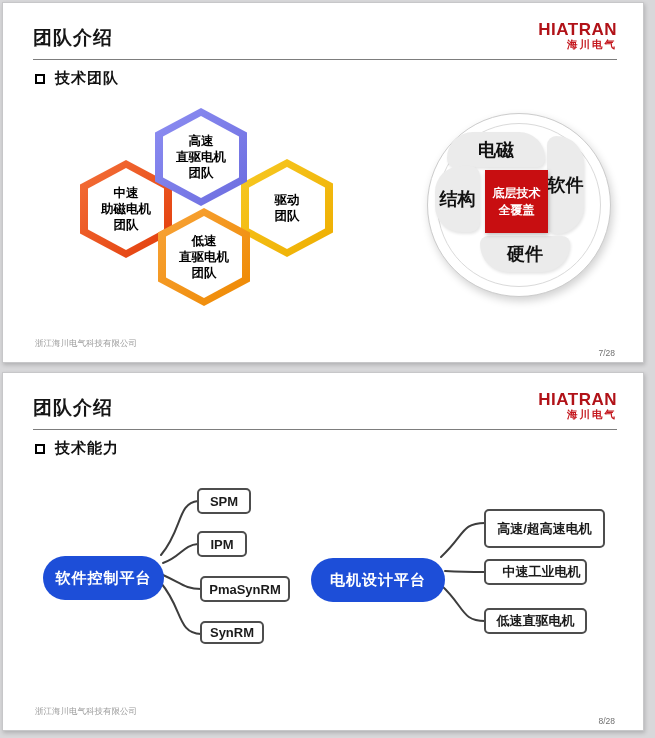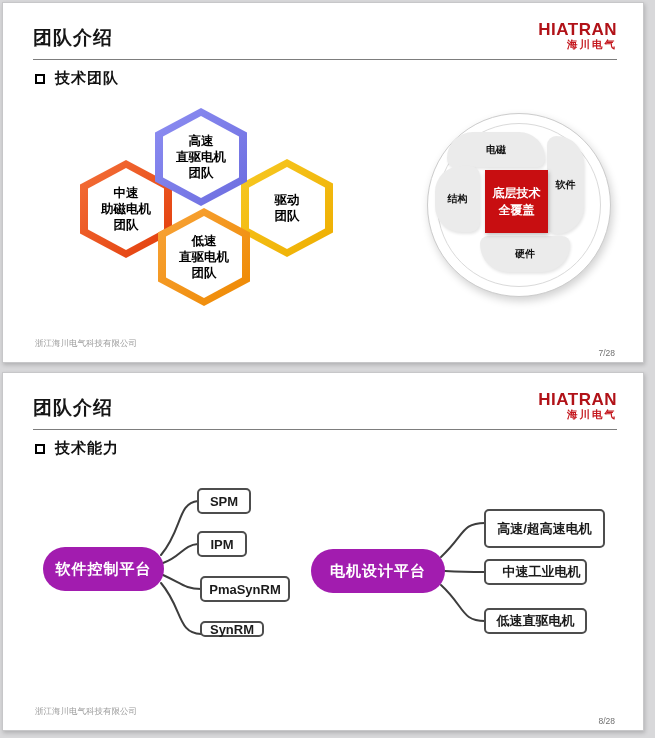--- a/index.html
+++ b/index.html
@@ -61,52 +61,52 @@
     border-radius:50%; background:#fff; border:1px solid #cccccc;
     box-shadow:2px 4px 8px rgba(0,0,0,0.18);
   }
   .cycle::before {
     content:""; position:absolute; inset:9px; border-radius:50%;
     border:1px solid #dadada;
   }
   .seg {
     position:absolute; background:#ebebeb;
     display:flex; align-items:center; justify-content:center;
-    font-size:10px; font-weight:bold; color:#111;
+    font-size:18px; font-weight:bold; color:#111;
     box-shadow:1px 2px 3px rgba(0,0,0,0.10);
   }
   .seg-top    { left:19px;  top:18px;  width:98px; height:35px; border-radius:26px 26px 8px 8px; }
   .seg-right  { left:119px; top:22px;  width:37px; height:98px; border-radius:10px 30px 30px 10px; }
   .seg-bottom { left:52px;  top:122px; width:90px; height:36px; border-radius:8px 8px 28px 28px; }
   .seg-left   { left:7px;   top:52px;  width:45px; height:66px; border-radius:26px 10px 10px 26px; }
   .seg-center {
     position:absolute; left:57px; top:56px; width:63px; height:63px;
     background:#c80e11; color:#fff; font-size:12px; font-weight:bold;
     display:flex; align-items:center; justify-content:center; text-align:center;
     line-height:1.35; white-space:pre-line; box-shadow:1px 2px 4px rgba(0,0,0,0.25);
   }
 
   
   .connector-svg { position:absolute; left:0; top:0; width:642px; height:357px; z-index:1; }
   .pill {
-    position:absolute; z-index:2; background:#a21caf; color:#fff;
+    position:absolute; z-index:2; background:#1d4ed8; color:#fff;
     font-size:15px; font-weight:bold; letter-spacing:1px;
-    display:flex; align-items:center; justify-content:center; border-radius:22px;
+    display:flex; align-items:center; justify-content:center; border-radius:22px;margin-top:9px;
   }
   .pill-left  { left:40px;  top:174px; width:121px; height:44px; }
   .pill-right { left:308px; top:176px; width:134px; height:44px; }
   .node {
     position:absolute; z-index:2; background:#fff; border:2px solid #4d4d4d; border-radius:5px;
     display:flex; align-items:center; justify-content:center;
     font-size:13px; font-weight:bold; color:#1b1b1b;
   }
   .node-spm  { left:194px; top:115px; width:54px;  height:26px; }
   .node-ipm  { left:194px; top:158px; width:50px;  height:26px; }
   .node-pma  { left:197px; top:203px; width:90px;  height:26px; }
-  .node-syn  { left:197px; top:248px; width:64px;  height:16px; }
+  .node-syn  { left:197px; top:248px; width:64px;  height:23px; }
   .node-high { left:481px; top:136px; width:121px; height:39px; }
   .node-mid  { left:481px; top:186px; width:103px; height:26px;padding-left:12px; }
   .node-low  { left:481px; top:235px; width:103px; height:26px; }
 
   .footer-company { position:absolute; left:32px; bottom:12px; font-size:8.5px; color:#9b9b9b; }
   .footer-page    { position:absolute; right:28px; bottom:4px; font-size:8.5px; color:#707070; }
 </style>
 </head>
 <body>
 

